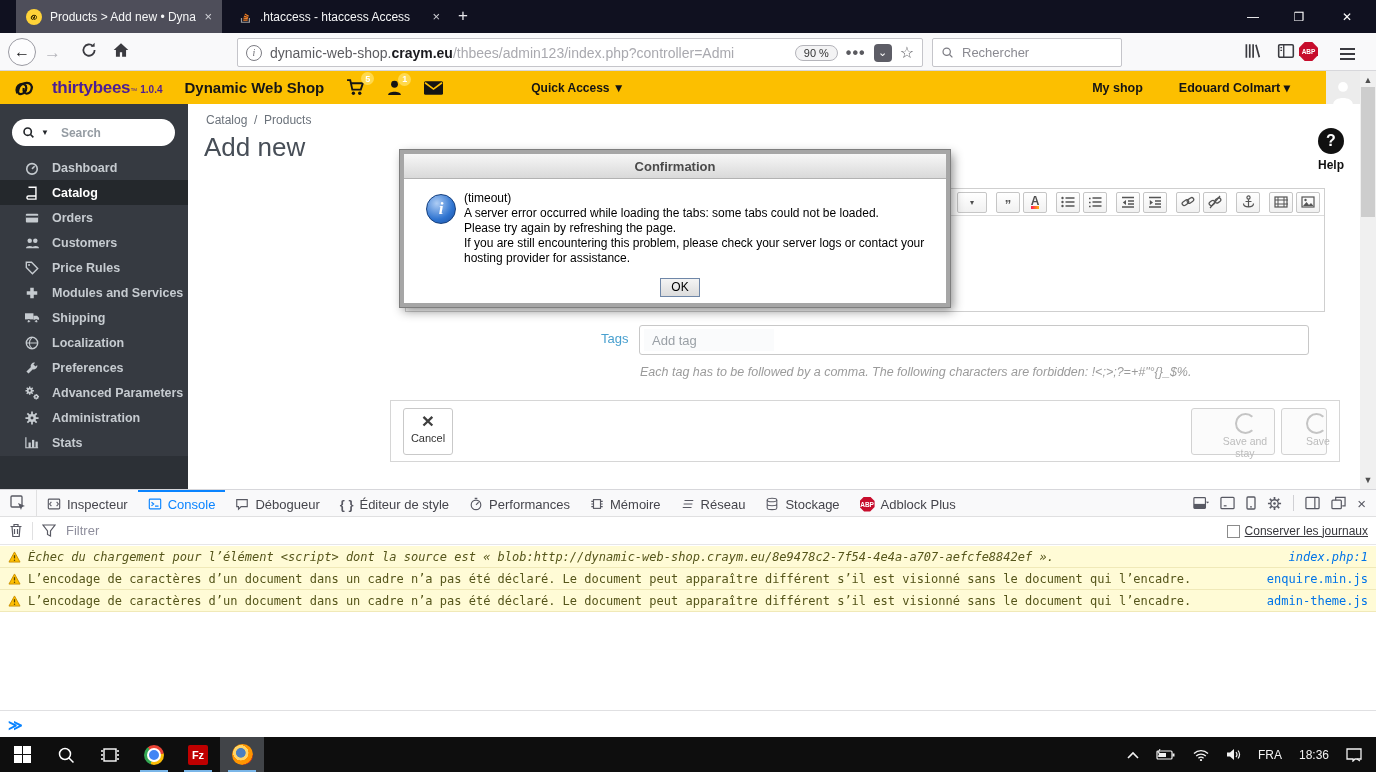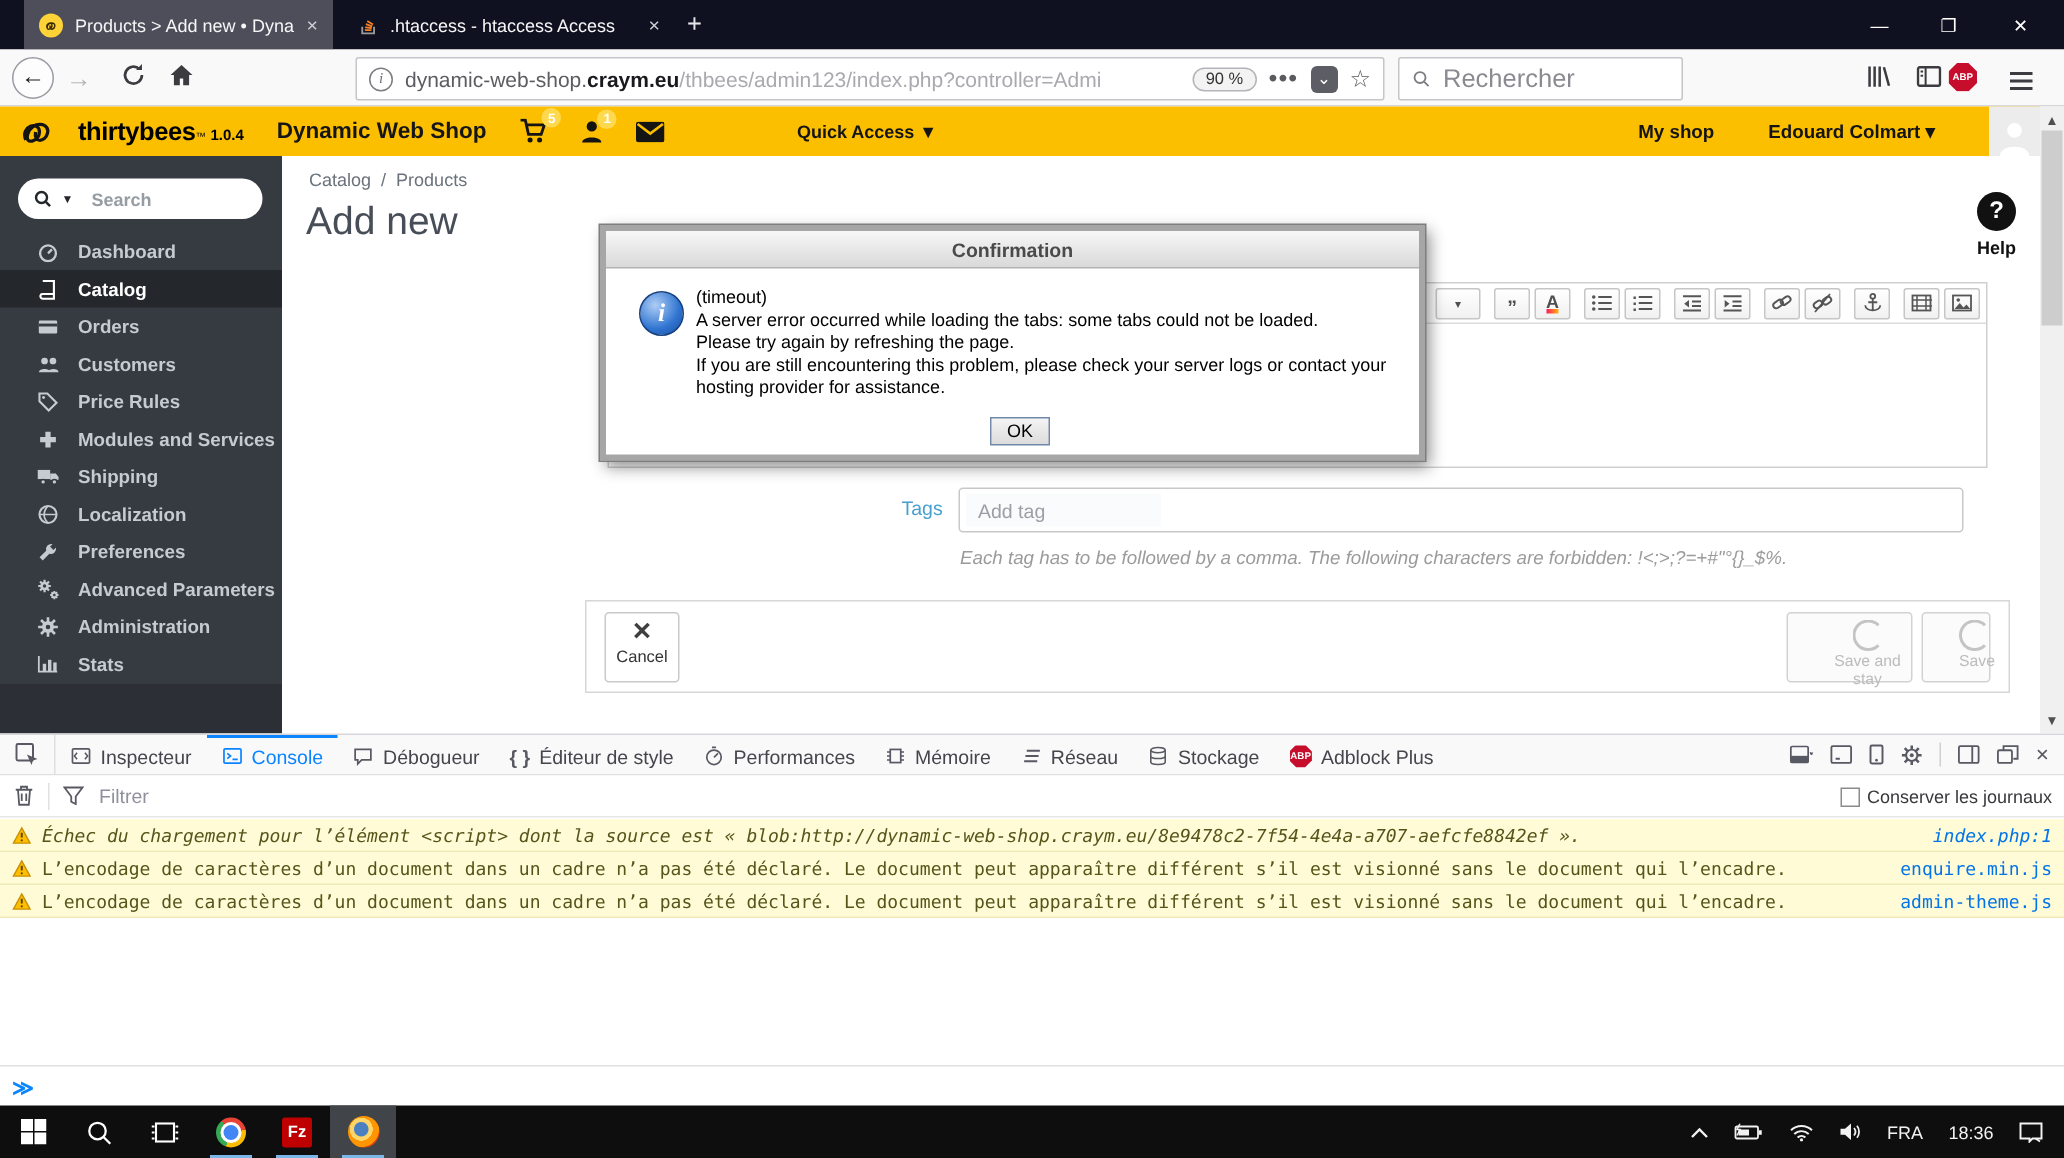--- a/index.html
+++ b/index.html
@@ -24,28 +24,28 @@
   .navicon{color:#3b3b40;font-size:17px;}
   .backbtn{left:8px;top:38px;width:28px;height:28px;border:1px solid #9a9aa2;border-radius:50%;background:#fdfdfe;display:flex;align-items:center;justify-content:center;font-size:16px;color:#18181b;box-sizing:border-box;}
   .urlbar{left:237px;top:38px;width:686px;height:29px;background:#fff;border:1px solid #c5c5ca;border-radius:2px;box-sizing:border-box;display:flex;align-items:center;padding:0 8px;gap:8px;}
   .urltext{font-size:14px;white-space:nowrap;overflow:hidden;}
   .urltext .p1{color:#5c5c61;margin-top:16px;}
   .urltext .p2{color:#1a1a1e;font-weight:700;}
   .urltext .p3{color:#a9a9af;}
   .zoompill{margin-left:auto;border:1px solid #b4b4ba;border-radius:9px;background:#f3f3f4;font-size:11px;color:#333;padding:1px 8px;white-space:nowrap;}
   .infocirc{width:14px;height:14px;border:1px solid #7c7c83;border-radius:50%;color:#6d6d74;font-size:10px;font-style:italic;font-family:"Liberation Serif",serif;display:flex;align-items:center;justify-content:center;flex:none;}
   .searchbox{left:932px;top:38px;width:190px;height:29px;background:#fff;border:1px solid #c5c5ca;border-radius:2px;box-sizing:border-box;display:flex;align-items:center;padding:0 8px;gap:8px;}
-  .searchbox .ph{color:#8a8a91;font-size:17px;}
+  .searchbox .ph{color:#8a8a91;font-size:13px;}
   .pocket{width:18px;height:18px;border-radius:4px;background:#5d5d66;color:#fff;display:flex;align-items:center;justify-content:center;font-size:11px;}
   .abp{width:19px;height:19px;background:#c70d2c;clip-path:polygon(30% 0,70% 0,100% 30%,100% 70%,70% 100%,30% 100%,0 70%,0 30%);color:#fff;font-size:6.5px;font-weight:700;display:flex;align-items:center;justify-content:center;}
   .hamb span{display:block;width:15px;height:2px;background:#3b3b40;margin:3px 0;}
 
   
   .adminbar{left:0;top:71px;width:1360px;height:33px;background:#fcbf00;display:flex;align-items:center;}
-  .brandwrap{display:flex;align-items:baseline;margin-left:14px;color:#000000;}
+  .brandwrap{display:flex;align-items:baseline;margin-left:14px;color:#4c1d95;}
   .brand1{font-size:17px;font-weight:700;letter-spacing:-0.3px;}
   .brand2{font-size:17px;font-weight:900;letter-spacing:-0.3px;}
   .tm{font-size:7px;vertical-align:super;}
   .ver{font-size:10px;font-weight:700;margin-left:3px;}
   .shopname{font-size:15px;font-weight:700;color:#161616;margin-left:22px;}
   .hdr-ic{position:relative;margin-left:22px;}
   .badge{position:absolute;top:-7px;right:-9px;width:13px;height:13px;border-radius:50%;background:#ffd94d;color:#fff;font-size:9px;font-weight:700;display:flex;align-items:center;justify-content:center;}
   .qaccess{font-size:12px;font-weight:700;color:#141414;margin-left:88px;}
   .hdr-right{margin-left:auto;display:flex;align-items:center;gap:36px;font-size:12.5px;font-weight:700;color:#141414;}
   .avatarbox{width:34px;height:33px;background:#ececec;display:flex;align-items:flex-end;justify-content:center;overflow:hidden;}
@@ -105,21 +105,21 @@
 
   
   .devtools{left:0;top:489px;width:1376px;height:248px;background:#fff;border-top:1px solid #d7d7db;box-sizing:border-box;}
   .dt-tabs{position:absolute;left:0;top:0;width:100%;height:27px;background:#f9f9fa;border-bottom:1px solid #e0e0e1;box-sizing:border-box;display:flex;align-items:stretch;justify-content:space-between;}
   .dt-tab{display:flex;align-items:center;gap:6px;padding:0 10px;font-size:13px;color:#45454c;border-top:2px solid transparent;box-sizing:border-box;}
   .dt-tab.active{color:#0a84ff;border-top-color:#0a84ff;}
   .dt-pick{display:flex;align-items:center;padding:0 10px;border-right:1px solid #e0e0e1;}
   .dt-right{margin-left:auto;display:flex;align-items:center;gap:11px;padding-right:10px;color:#585963;}
   .dt-filterrow{position:absolute;left:0;top:27px;width:100%;height:28px;background:#fff;border-bottom:1px solid #e6e6e8;box-sizing:border-box;display:flex;align-items:center;}
   .dt-filter-ph{color:#8f8f9d;font-size:13px;margin-left:10px;}
-  .dt-persist{margin-left:auto;display:flex;align-items:flex-end;gap:5px;margin-right:8px;font-size:12px;color:#38383d;}
+  .dt-persist{margin-left:auto;display:flex;align-items:flex-end;gap:5px;margin-right:8px;font-size:12px;color:#38383d;text-decoration:underline;}
   .cbx{width:13px;height:13px;border:1px solid #8b8b8b;background:#fff;box-sizing:border-box;}
   .dt-msg{position:absolute;left:0;width:100%;height:22px;background:#fffbd6;border-bottom:1px solid #f0e9b8;box-sizing:border-box;display:flex;align-items:center;font-family:"DejaVu Sans Mono",monospace;font-size:12px;color:#55551a;}
   .dt-msg .wic{margin:0 7px 0 8px;flex:none;}
   .dt-msg .src{margin-left:auto;margin-right:8px;color:#0074e8;white-space:nowrap;}
   .dt-msg .txt{white-space:nowrap;overflow:hidden;}
   .dt-promptrow{position:absolute;left:0;top:220px;width:100%;height:28px;border-top:1px solid #e0e0e2;display:flex;align-items:center;box-sizing:border-box;}
   .dt-prompt{color:#0a84ff;font-size:14px;font-weight:700;margin-left:8px;}
 
   
   .taskbar{left:0;top:737px;width:1376px;height:35px;background:#0e0e0e;display:flex;align-items:center;}

